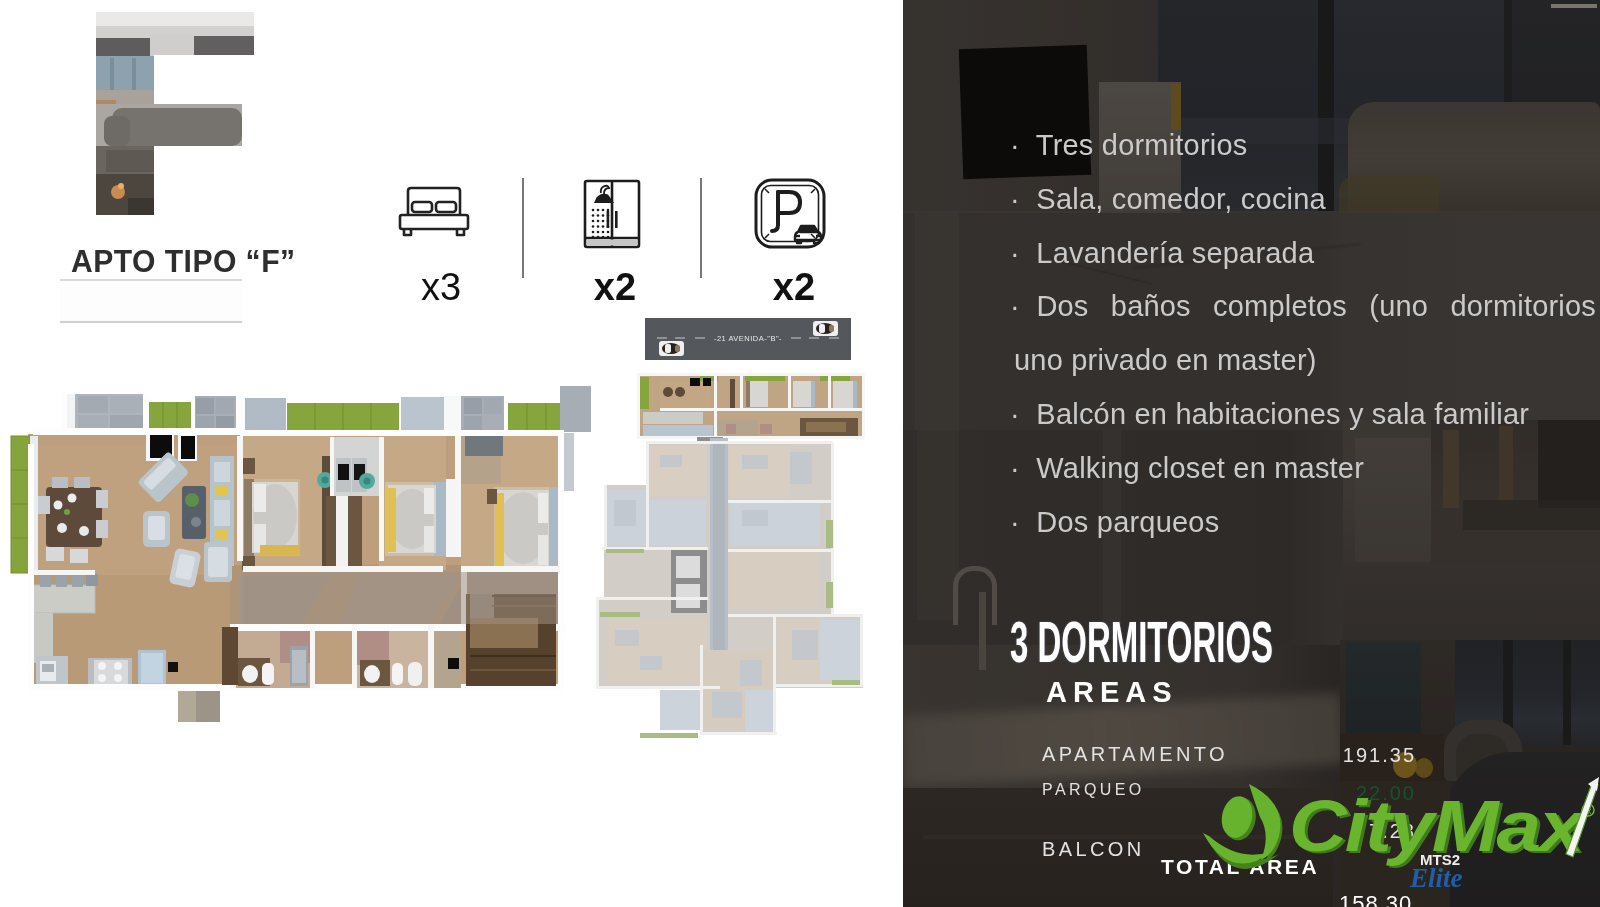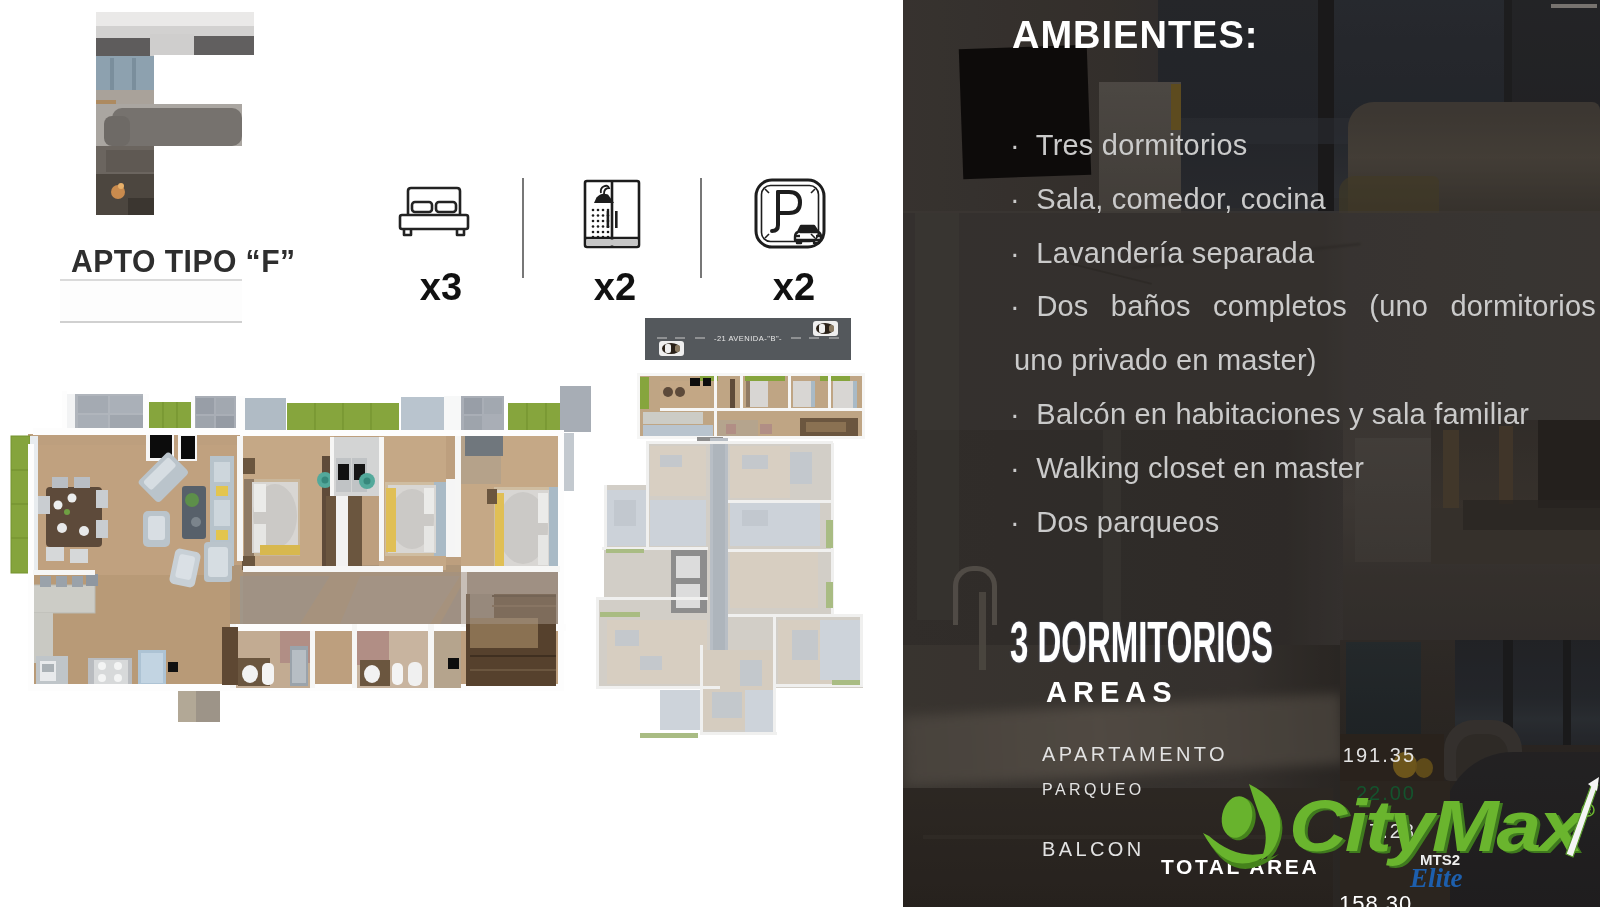--- a/index.html
+++ b/index.html
@@ -46,21 +46,21 @@
 
   <svg class="abs" style="left:396px;top:183px;" width="76" height="58" viewBox="0 0 76 58">
     <g fill="none" stroke="#222" stroke-width="2.6" stroke-linejoin="round">
       <path d="M12 32 V8 q0,-3 3,-3 H61 q3,0 3,3 V32"></path>
       <rect x="4" y="32" width="68" height="14" rx="2"></rect>
       <path d="M8 46 v6 h7 v-6 M61 46 v6 h7 v-6"></path>
       <rect x="16" y="19" width="20" height="10" rx="3"></rect>
       <rect x="40" y="19" width="20" height="10" rx="3"></rect>
     </g>
   </svg>
-  <div class="abs" style="left:404px;top:266px;width:74px;text-align:center;font-size:38px;font-weight:bold;color:#111;">x3</div>
+  <div class="abs" style="left:404px;top:266px;width:74px;text-align:center;font-size:38px;font-weight:normal;color:#111;">x3</div>
 
   <div class="abs" style="left:522px;top:178px;width:2px;height:100px;background:#777;"></div>
 
   <svg class="abs" style="left:582px;top:178px;" width="60" height="74" viewBox="0 0 60 74">
     <g fill="none" stroke="#1c1c1c" stroke-width="2.6" stroke-linejoin="round">
       <rect x="3" y="3" width="54" height="66" rx="2"></rect>
       <line x1="30" y1="3" x2="30" y2="69"></line>
       <path d="M4 60 h52"></path>
     </g>
     <path d="M12,25 L32,25 L26,16.5 Q19,14 14.5,19.5 Z" fill="#1c1c1c"></path>
@@ -619,21 +619,20 @@
     <div class="abs" style="left:553px;top:734px;width:52px;height:46px;background:#3c3935;border-radius:20px 20px 4px 4px;"></div>
 
     <div class="abs" style="left:540px;top:752px;width:157px;height:155px;background:linear-gradient(180deg,#2a2b2e,#232427);border-radius:70px 0 0 0;"></div>
     <div class="abs" style="left:437px;top:781px;width:110px;height:126px;background:#383128;"></div>
 
     <div class="abs" style="left:648px;top:4px;width:46px;height:4px;background:#cfcac2;opacity:0.85;"></div>
 
     <div class="abs" style="left:0;top:0;width:697px;height:907px;background:rgba(24,21,18,0.40);"></div>
   </div>
 
-  <div class="abs" style="left:1012px;top:14px;font-size:38px;font-weight:bold;color:#fff;letter-spacing:1px;">AMBIENTES:</div>
   <div class="abs" style="left:1010px;top:119px;width:640px;font-size:29px;color:#cacaca;line-height:53.8px;letter-spacing:0.2px;">
     <div>·&nbsp; Tres dormitorios</div>
     <div>·&nbsp; Sala, comedor, cocina</div>
     <div>·&nbsp; Lavandería separada</div>
     <div>·&nbsp; <span style="word-spacing:14px;">Dos baños completos (uno dormitorios</span></div>
     <div><span style="margin-left:4px;">uno privado en master)</span></div>
     <div>·&nbsp; Balcón en habitaciones y sala familiar</div>
     <div>·&nbsp; Walking closet en master</div>
     <div>·&nbsp; Dos parqueos</div>
   </div>

